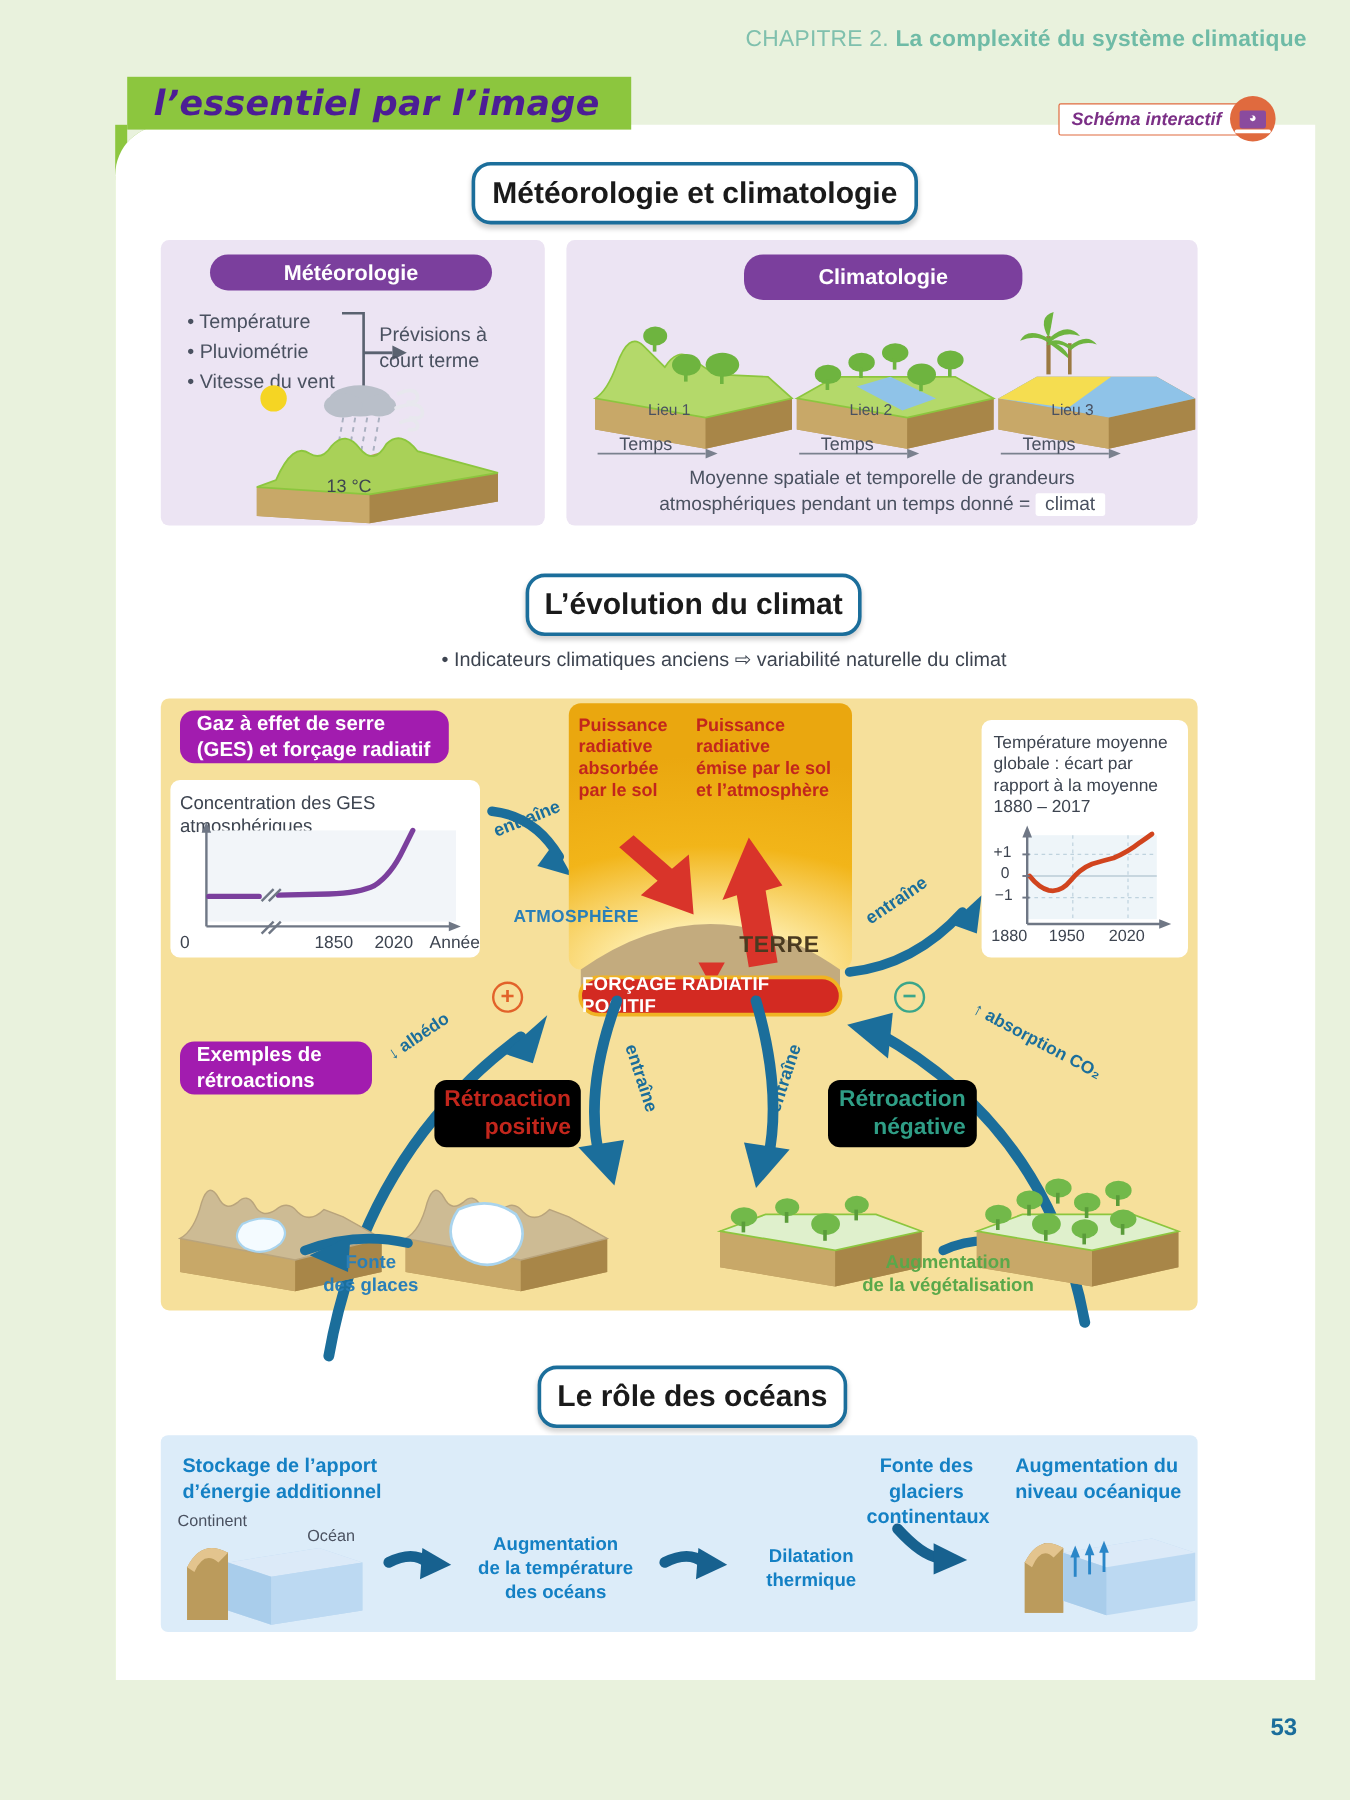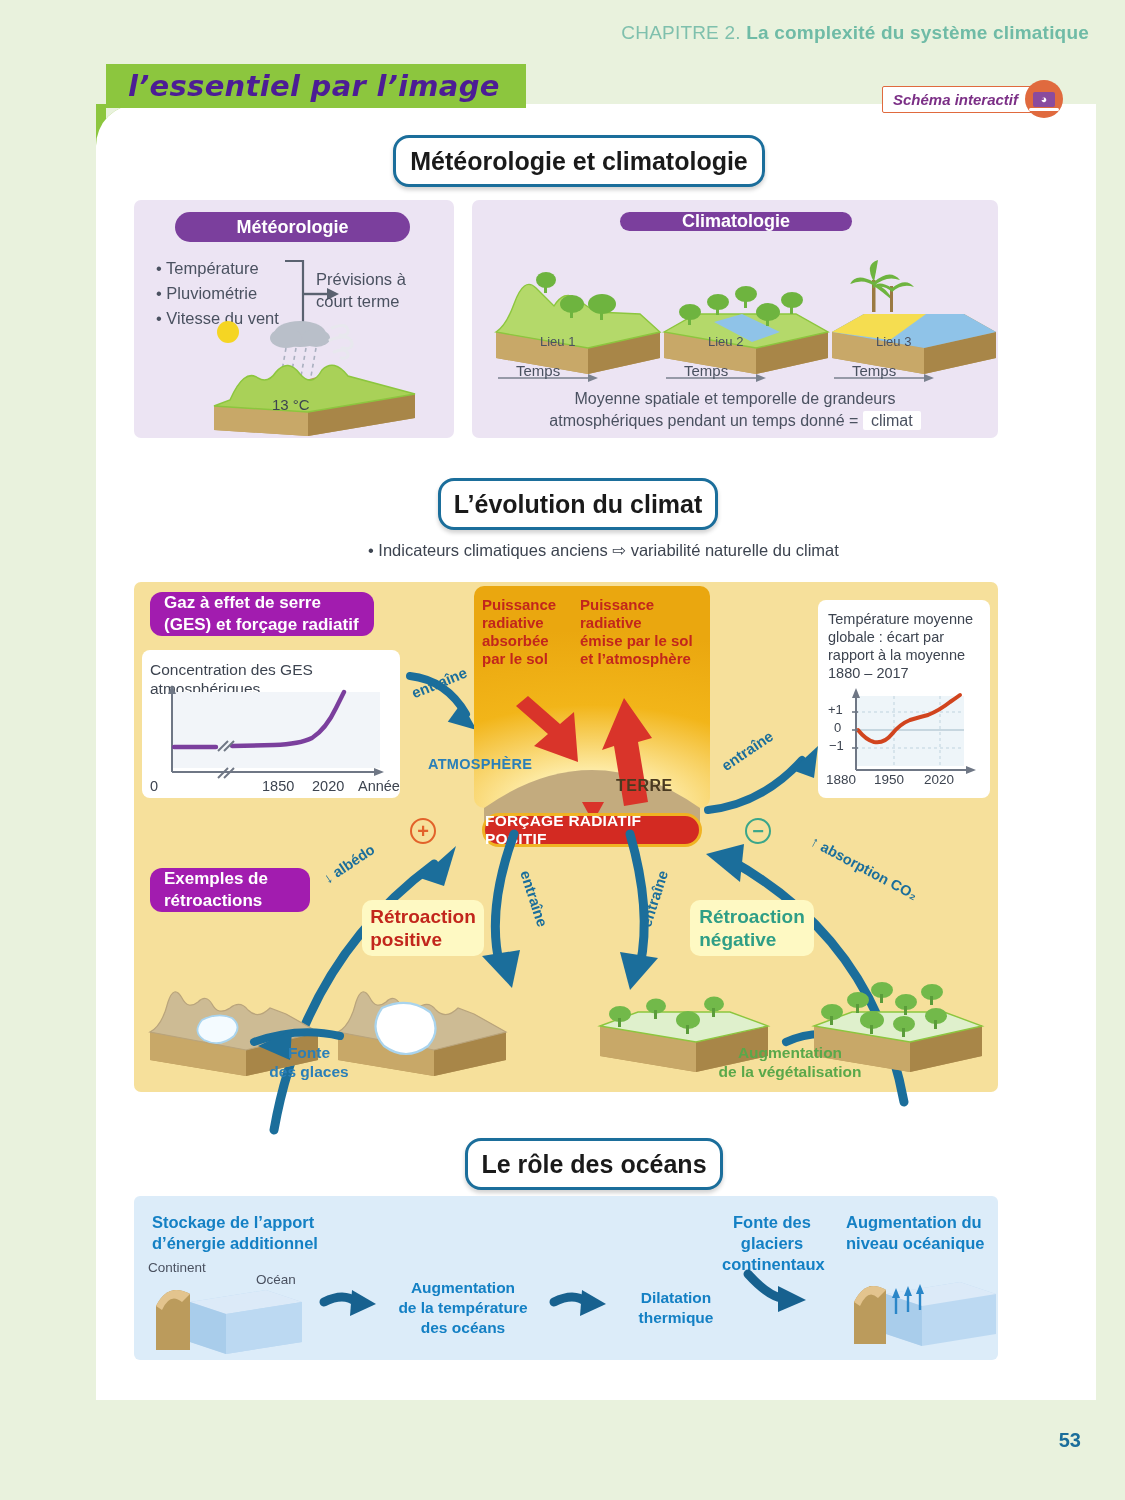--- a/index.html
+++ b/index.html
@@ -148,41 +148,41 @@
     background:
       radial-gradient(ellipse 150% 80% at 50% 100%, #fffdf4 0%, #fdeaa4 22%, #f2b519 58%, #eaa70f 100%);
   }
   .red-text{
     position:absolute; color:#c2261c; font-weight:bold; font-size:15px; line-height:18px; 
   }
   .atmos-lbl{
     position:absolute; color:#2a7fb8; font-weight:bold; font-size:14.5px; letter-spacing:.3px;
   }
   .terre-lbl{
-    position:absolute; color:#4a3a20; font-weight:bold; font-size:16px; letter-spacing:.5px;
+    position:absolute; color:#4a3a20; font-weight:bold; font-size:19px; letter-spacing:.5px;
   }
   .forcage-pill{
     position:absolute; left:482px; top:813px; width:220px; height:34px;
     background:#d32a22; border:3px solid #f0b323; border-radius:17px;
     display:flex; align-items:center; justify-content:center;
     color:#fff; font-weight:bold; font-size:15.5px; letter-spacing:.2px;
   }
 
   .entraine{
     position:absolute; color:#1b6e9b; font-weight:bold; font-size:15px;
     white-space:nowrap;
   }
   .sign-badge{
     position:absolute; width:26px; height:26px; border-radius:50%;
     border:2.4px solid currentColor; display:flex; align-items:center; justify-content:center;
     font-size:20px; font-weight:bold; line-height:0;
   }
   .retro-card{
-    position:absolute; background:#fef9c3; border-radius:10px;
-    display:flex; align-items:center; justify-content:center; text-align:left;
+    position:absolute; background:#000000; border-radius:10px;
+    display:flex; align-items:center; justify-content:center; text-align:right;
     font-weight:bold; font-size:19px; line-height:23px;
   }
   .cap-blue{ position:absolute; color:#2a7fb8; font-weight:bold; font-size:15.5px; line-height:19px; text-align:center;}
   .cap-green{ position:absolute; color:#5aa84a; font-weight:bold; font-size:15.5px; line-height:19px; text-align:center;}
   .rot-lbl{ position:absolute; color:#1b6e9b; font-weight:bold; font-size:14.5px; white-space:nowrap;}
 
   
   .blue-panel{
     position:absolute; left:134px; top:1196px; width:864px; height:164px;
     background:#dcecf9; border-radius:6px;
@@ -263,21 +263,21 @@
   </g>
 
   <polygon points="14,88 120,58 215,76 215,100 108,118 14,112" fill="#bb9b5c"></polygon>
   <polygon points="14,88 14,112 108,118 108,94" fill="#c8a868"></polygon>
   <polygon points="108,94 215,76 215,100 108,118" fill="#a88648"></polygon>
   <path d="M14,88 L30,82 Q44,50 58,60 Q68,66 76,54 Q88,40 100,56 Q112,70 122,52 Q134,40 148,58 L215,76 L108,94 Z" fill="#a9d158" stroke="#8cc63e" stroke-width="1.5"></path>
   <text x="72" y="92" fill="#3d4450" font-size="15" font-family="Liberation Sans, sans-serif">13 °C</text>
 </svg>
 
 <div class="panel-lilac" style="left:472px; top:200px; width:526px; height:238px;"></div>
-<div class="tag-purple" style="left:620px; top:212px; width:232px; height:19px;">Climatologie</div>
+<div class="tag-purple" style="left:620px; top:212px; width:232px; height:38px;">Climatologie</div>
 
 <svg width="510" height="140" style="position:absolute;left:488px;top:254px;">
 
   <g>
     <polygon points="8,78 62,60 152,60 172,78 172,104 100,120 8,104" fill="#bb9b5c"></polygon>
     <polygon points="8,78 8,104 100,120 100,94" fill="#c8a868"></polygon>
     <polygon points="100,94 172,78 172,104 100,120" fill="#a88648"></polygon>
     <path d="M8,78 Q18,72 26,50 Q36,22 48,34 Q58,44 66,52 Q76,36 88,44 Q98,52 108,58 L152,60 L172,78 L100,94 Z" fill="#b4d96a" stroke="#8cc63e" stroke-width="1.4"></path>
     <g fill="#6eb43f">
       <ellipse cx="58" cy="26" rx="10" ry="8"></ellipse>
@@ -580,21 +580,21 @@
         <rect x="124" y="52" width="3" height="9" fill="#5a9c3a"></rect>
     </g>
   </g>
 </svg>
 
 <div class="cap-green" style="left:700px; top:1043px; width:180px;">
   <div>Augmentation</div>
   <div>de la végétalisation</div>
 </div>
 
-<div class="pill-title" style="left:448px; top:1138px; width:258px; height:52px;margin-left:17px;">Le rôle des océans</div>
+<div class="pill-title" style="left:448px; top:1138px; width:258px; height:52px;">Le rôle des océans</div>
 
 <div class="blue-panel"></div>
 
 <div class="oc-head" style="left:152px; top:1212px;">
   <div>Stockage de l’apport</div>
   <div>d’énergie additionnel</div>
 </div>
 <div class="oc-small" style="left:148px; top:1260px;">Continent</div>
 <div class="oc-small" style="left:256px; top:1272px;">Océan</div>
 

